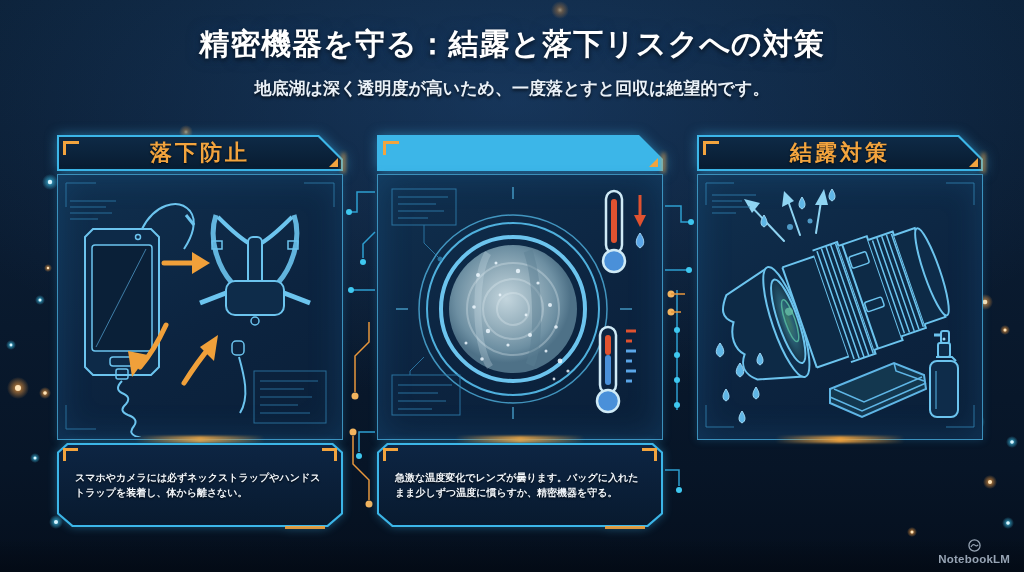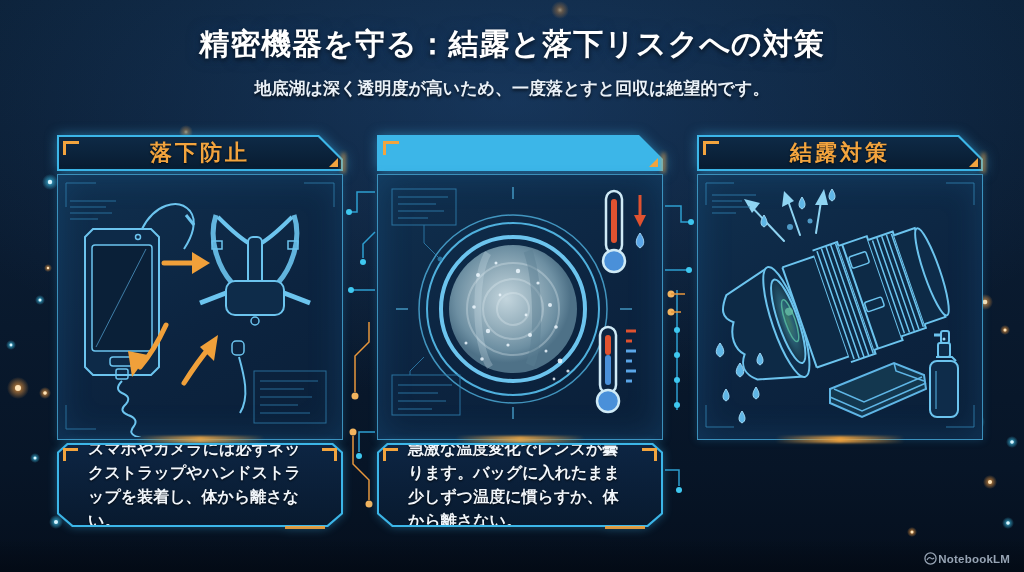--- a/index.html
+++ b/index.html
@@ -46,34 +46,34 @@
     width:130px;height:7px;border-radius:4px;
     background:linear-gradient(90deg,rgba(242,164,62,0),rgba(242,164,62,.95),rgba(242,164,62,0));
     filter:blur(1px);}
   .panel-note{position:absolute;left:0;right:0;top:308px;height:84px;
     filter:drop-shadow(0 0 5px rgba(60,180,235,.4));}
   .pn-border{position:absolute;inset:0;background:#3cb6e8;
     clip-path:polygon(10px 0,calc(100% - 10px) 0,100% 9px,100% calc(100% - 13px),calc(100% - 15px) 100%,15px 100%,0 calc(100% - 13px),0 9px);}
   .pn-inner{position:absolute;inset:2px;background:linear-gradient(180deg,#0d2543,#081a2f);
     clip-path:polygon(9px 0,calc(100% - 9px) 0,100% 8px,100% calc(100% - 12px),calc(100% - 14px) 100%,14px 100%,0 calc(100% - 12px),0 8px);
     display:flex;align-items:center;}
-  .pn-text{margin:0;padding:6px 29px;font-size:16px;font-weight:700;line-height:1.5;
+  .pn-text{margin:0;padding:6px 16px;font-size:10px;font-weight:700;line-height:1.5;
     color:#f1f6fb;text-shadow:0 1px 2px rgba(0,0,0,.8);}
   .pn-ctl{position:absolute;left:6px;top:5px;width:12px;height:10px;
     border-left:3px solid #f2a43e;border-top:3px solid #f2a43e;}
   .pn-ctr{position:absolute;right:6px;top:5px;width:12px;height:10px;
     border-right:3px solid #f2a43e;border-top:3px solid #f2a43e;}
   .pn-oline{position:absolute;right:18px;bottom:-2px;width:40px;height:3px;background:#f2a43e;
     filter:blur(.5px);opacity:.9;}
   
   .circuit{position:absolute;top:170px;width:34px;height:360px;z-index:1;}
   .circuit.c1{left:343px}.circuit.c2{left:663px}
   
   .watermark{position:absolute;right:14px;bottom:7px;display:flex;align-items:center;gap:1px;
-    z-index:3;color:#97a4b4;font-size:11.5px;font-weight:600;letter-spacing:.2px;}
+    z-index:3;color:#97a4b4;font-size:11.5px;font-weight:600;letter-spacing:.2px;flex-direction:column;}
 </style>
 </head>
 <body>
 
 <div class="stage">
 
   <svg class="bokeh" width="1024" height="572" viewBox="0 0 1024 572">
     <defs>
       <radialGradient id="gc">
           <stop offset="0%" stop-color="#9fe9ff" stop-opacity=".95"></stop>
@@ -327,21 +327,21 @@
           <rect x="14" y="200" width="68" height="40"></rect>
           <path d="M20,210 h54 M20,218 h40 M20,226 h48 M20,234 h34"></path>
           <path d="M46,182 l-14,14 v4"></path>
         </g>
       </svg>
       <div class="art-notch"></div>
     </div>
     <div class="panel-note">
       <div class="pn-border"></div>
       <div class="pn-inner">
-        <p class="pn-text">急激な温度変化でレンズが曇ります。バッグに入れたまま少しずつ温度に慣らすか、体から離さない。</p>
+        <p class="pn-text">急激な温度変化でレンズが曇ります。バッグに入れたまま少しずつ温度に慣らすか、精密機器を守る。</p>
       </div>
       <div class="pn-ctl"></div>
       <div class="pn-ctr"></div>
       <div class="pn-oline"></div>
     </div>
   </section>
 
   <div class="circuit c2">
     <svg width="34" height="360" viewBox="0 0 34 360">
       <g stroke="#2e9fd0" fill="none" stroke-width="1.5">

